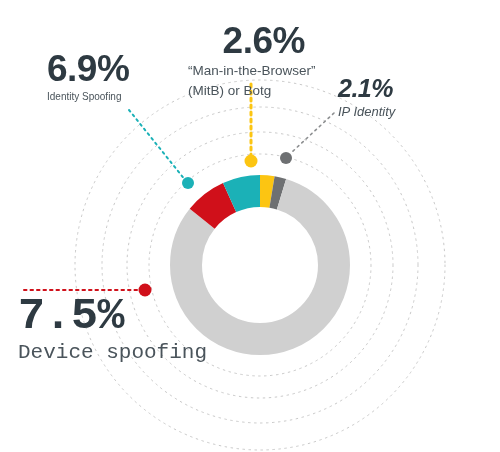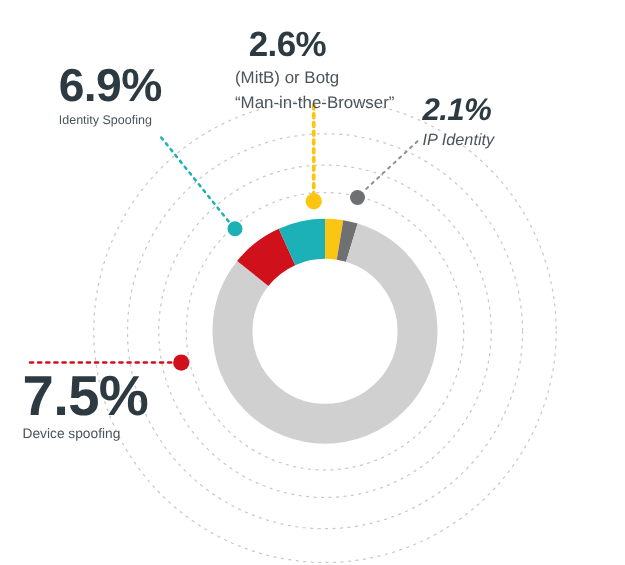--- a/index.html
+++ b/index.html
@@ -37,32 +37,32 @@
     white-space: nowrap;
   }
 
   
   #callout-identity { left: 47px; top: 50px; }
   #callout-identity .pct { font-size: 37px; color: #2e3a42; }
   #callout-identity .cap { font-size: 10px; color: #4a545b; margin-top: 4px; }
 
   
   #callout-mitb { left: 188px; top: 22px; text-align: left; }
-  #callout-mitb .pct { font-size: 28px; color: #2e3a42; margin-left: 11px; }
+  #callout-mitb .pct { font-size: 37px; color: #2e3a42; margin-left: 24px; text-align: center; }
   #callout-mitb .cap { font-size: 13.5px; color: #4a545b; margin-top: 4px; }
 
   
   #callout-ip { left: 338px; top: 76px; font-style: italic; }
   #callout-ip .pct { font-size: 25px; color: #2e3a42; }
   #callout-ip .cap { font-size: 13px; color: #4a545b; margin-top: 3px; }
 
   
-  #callout-device { left: 18px; top: 294px; }
+  #callout-device { left: 18px; top: 294px; font-family: Liberation Mono, monospace; }
   #callout-device .pct { font-size: 45px; color: #2e3a42; }
-  #callout-device .cap { font-size: 11px; color: #4a545b; margin-top: 2px; }
+  #callout-device .cap { font-size: 21px; color: #4a545b; margin-top: 2px; }
 </style>
 </head>
 <body>
 
 <div id="stage">
 
   <svg id="chart-svg" width="500" height="452" viewBox="0 0 500 452">
 
     <g fill="none" stroke="#c9c9c9" stroke-width="1" stroke-dasharray="1.6 4.4" stroke-linecap="round">
       <circle cx="260" cy="265" r="111"></circle>
@@ -105,22 +105,22 @@
     </g>
   </svg>
 
   <div class="callout" id="callout-identity">
     <div class="pct">6.9%</div>
     <div class="cap">Identity Spoofing</div>
   </div>
 
   <div class="callout" id="callout-mitb">
     <div class="pct">2.6%</div>
+    <div class="cap">“Man-in-the-Browser”</div>
     <div class="cap">(MitB) or Botg</div>
-    <div class="cap">“Man-in-the-Browser”</div>
   </div>
 
   <div class="callout" id="callout-ip">
     <div class="pct">2.1%</div>
     <div class="cap">IP Identity</div>
   </div>
 
   <div class="callout" id="callout-device">
     <div class="pct">7.5%</div>
     <div class="cap">Device spoofing</div>

